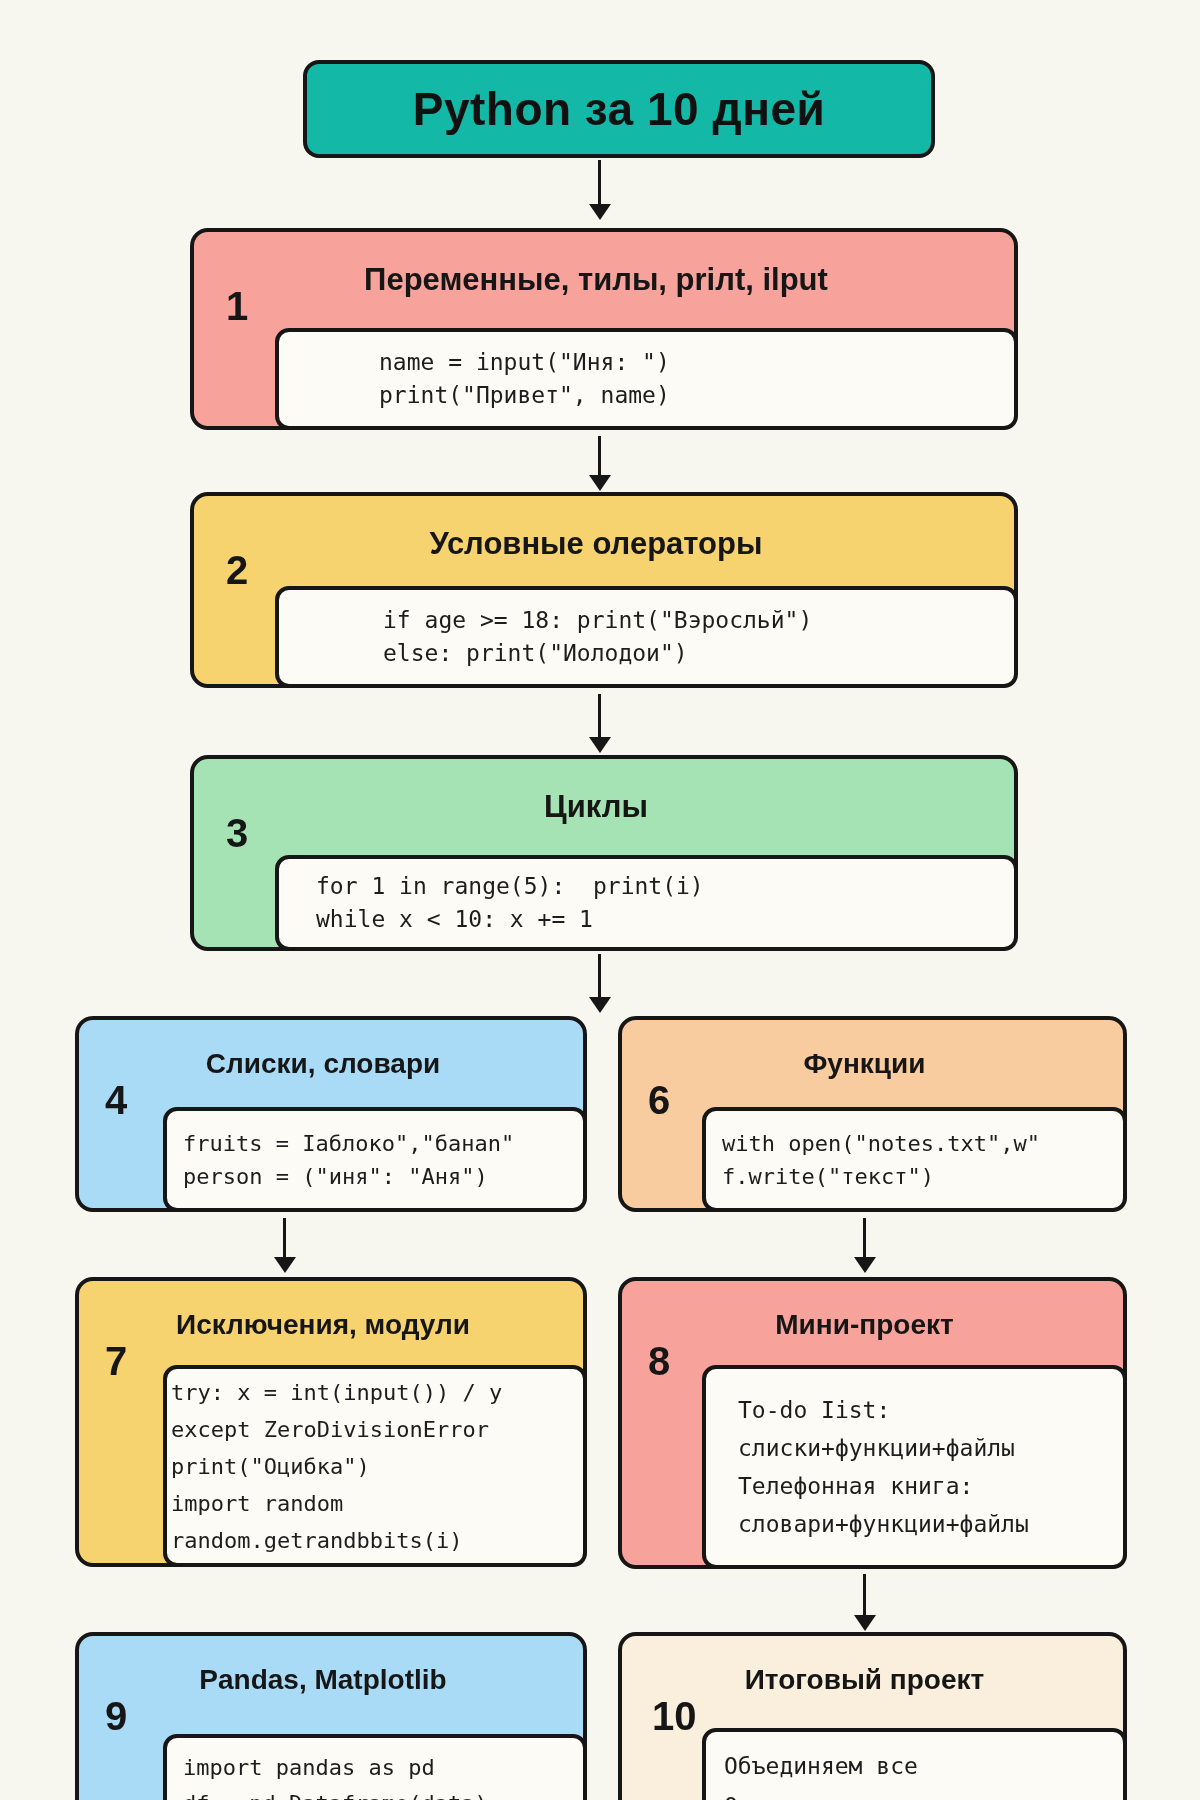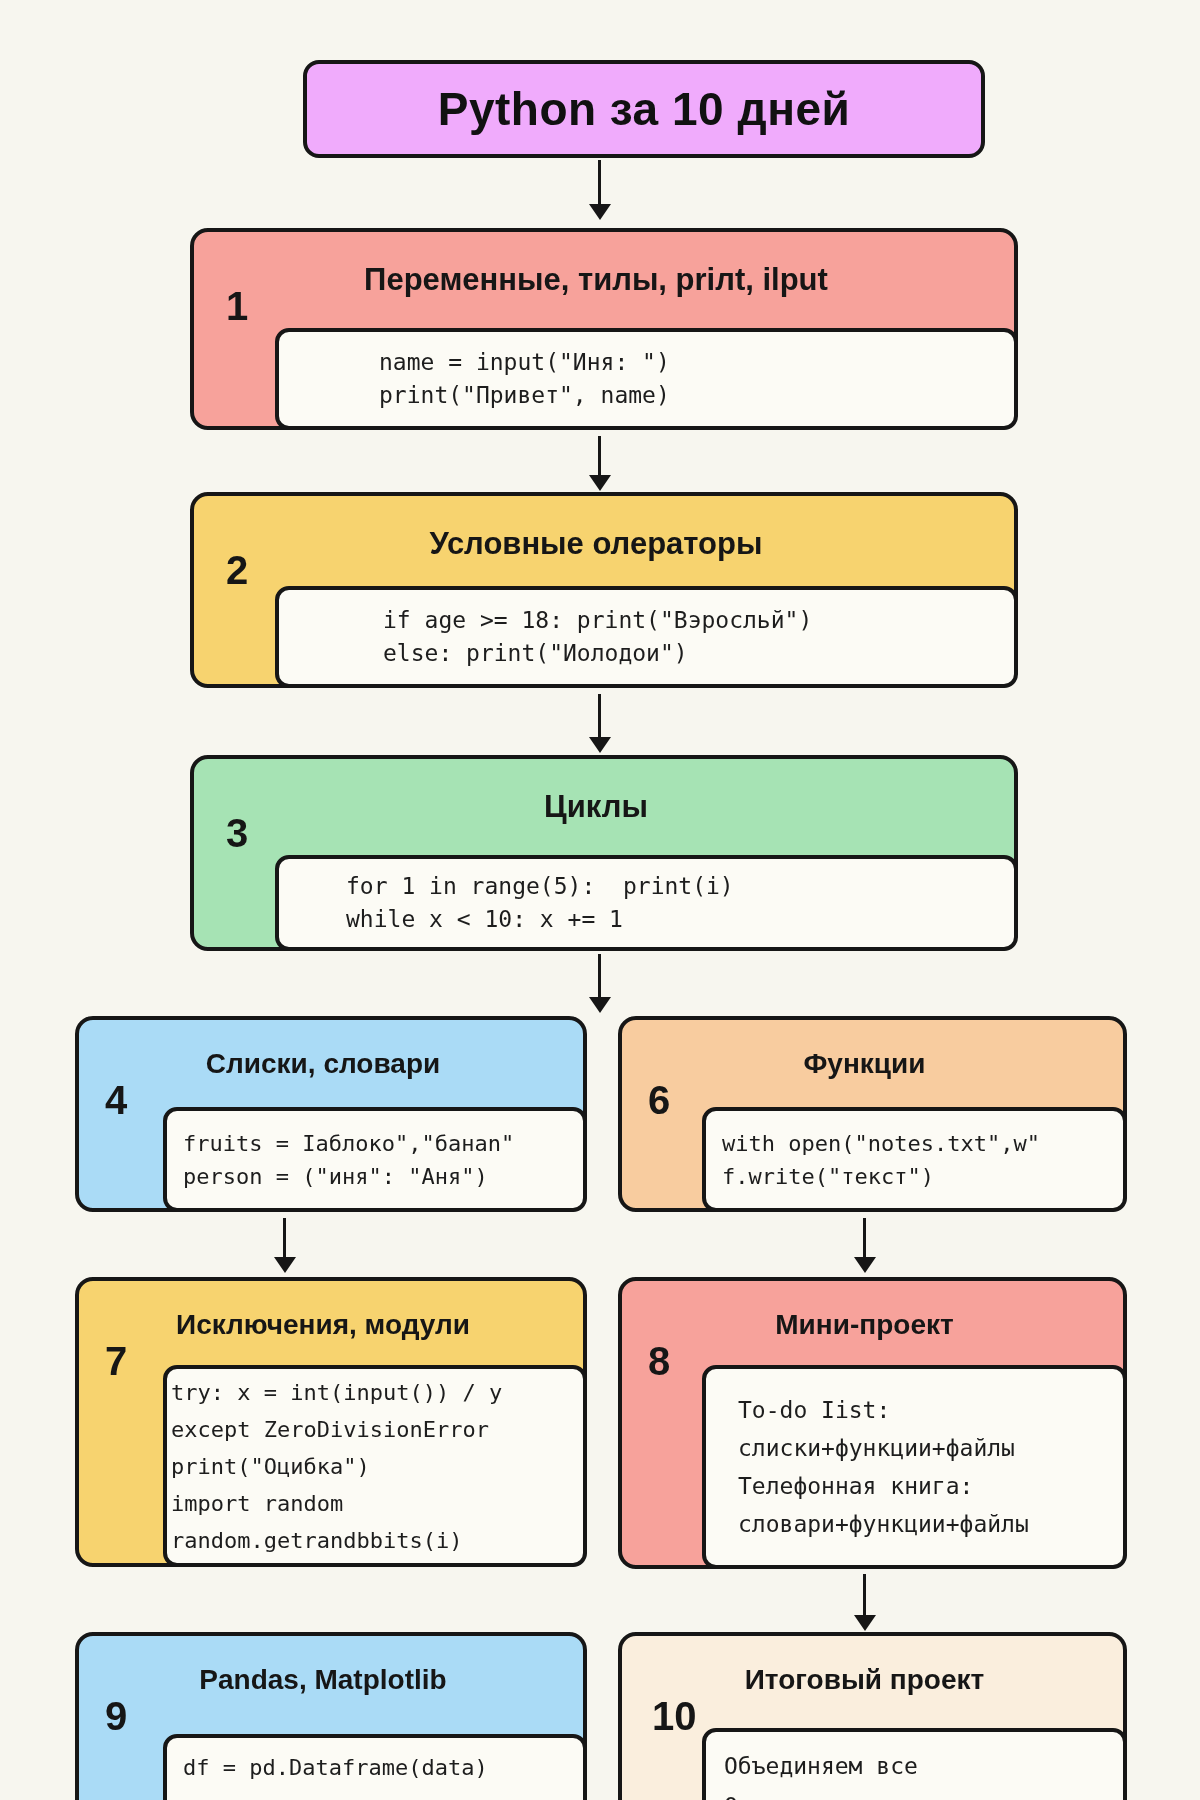--- a/index.html
+++ b/index.html
@@ -13,22 +13,22 @@
     --peach:#f8cc9f;
     --cream:#faeedd;
   }
   html,body{margin:0;padding:0;}
   body{background:var(--bg);}
   .canvas{
     position:relative;width:1200px;height:1800px;overflow:hidden;
     background:var(--bg);font-family:"Liberation Sans",sans-serif;
   }
   .title-box{
-    position:absolute;left:303px;top:60px;width:682px;height:98px;
-    background:#f0abfc;border:4px solid var(--border);border-radius:16px;
+    position:absolute;left:303px;top:60px;width:632px;height:98px;
+    background:#14b8a6;border:4px solid var(--border);border-radius:16px;
     box-sizing:border-box;display:flex;align-items:center;justify-content:center;
   }
   .title-box span{font-size:46px;font-weight:700;color:#111;letter-spacing:0.5px;}
   .step{
     position:absolute;border:4px solid var(--border);border-radius:18px;
     box-sizing:border-box;
   }
   .num{
     position:absolute;font-weight:700;font-size:40px;color:#161616;
   }
@@ -48,21 +48,21 @@
     font-family:"DejaVu Sans Mono",monospace;color:#1d1d1d;white-space:pre;
   }
   
   #s1{left:190px;top:228px;width:828px;height:202px;background:var(--salmon);}
   #s1 .code-panel{left:81px;top:96px;right:-4px;bottom:-4px;padding-left:100px;}
   #s1 .code-line{font-size:23px;line-height:33px;}
   #s2{left:190px;top:492px;width:828px;height:196px;background:var(--yellow);}
   #s2 .code-panel{left:81px;top:90px;right:-4px;bottom:-4px;padding-left:104px;}
   #s2 .code-line{font-size:23px;line-height:33px;}
   #s3{left:190px;top:755px;width:828px;height:196px;background:var(--green);}
-  #s3 .code-panel{left:81px;top:96px;right:-4px;bottom:-4px;padding-left:67px;}
+  #s3 .code-panel{left:81px;top:96px;right:-4px;bottom:-4px;padding-left:37px;}
   #s3 .code-line{font-size:23px;line-height:33px;}
   
   #s4{left:75px;top:1016px;width:512px;height:196px;background:var(--blue);}
   #s4 .code-panel{left:84px;top:87px;right:-4px;bottom:-4px;padding-left:16px;}
   #s4 .code-line{font-size:22px;line-height:33px;}
   #s6{left:618px;top:1016px;width:509px;height:196px;background:var(--peach);}
   #s6 .code-panel{left:80px;top:87px;right:-4px;bottom:-4px;padding-left:16px;}
   #s6 .code-line{font-size:22px;line-height:33px;}
   #s7{left:75px;top:1277px;width:512px;height:290px;background:var(--yellow);}
   #s7 .code-panel{left:84px;top:84px;right:-4px;bottom:-4px;padding-left:4px;}
@@ -181,20 +181,21 @@
       <div class="code-line">словари+функции+файлы</div>
     </div>
   </div>
 
   <div class="arrow" id="a7"></div>
 
   <div class="step half" id="s9">
     <div class="num">9</div>
     <div class="step-title">Pandas, Matplotlib</div>
     <div class="code-panel">
+      <div class="code-line">import pandas as pd</div>
       <div class="code-line">df = pd.Dataframe(data)</div>
     </div>
   </div>
 
   <div class="step half" id="s10">
     <div class="num">10</div>
     <div class="step-title">Итоговый проект</div>
     <div class="code-panel">
       <div class="code-line">Объединяем все</div>
       <div class="code-line">Оимсник, цяклы + гмога</div>

